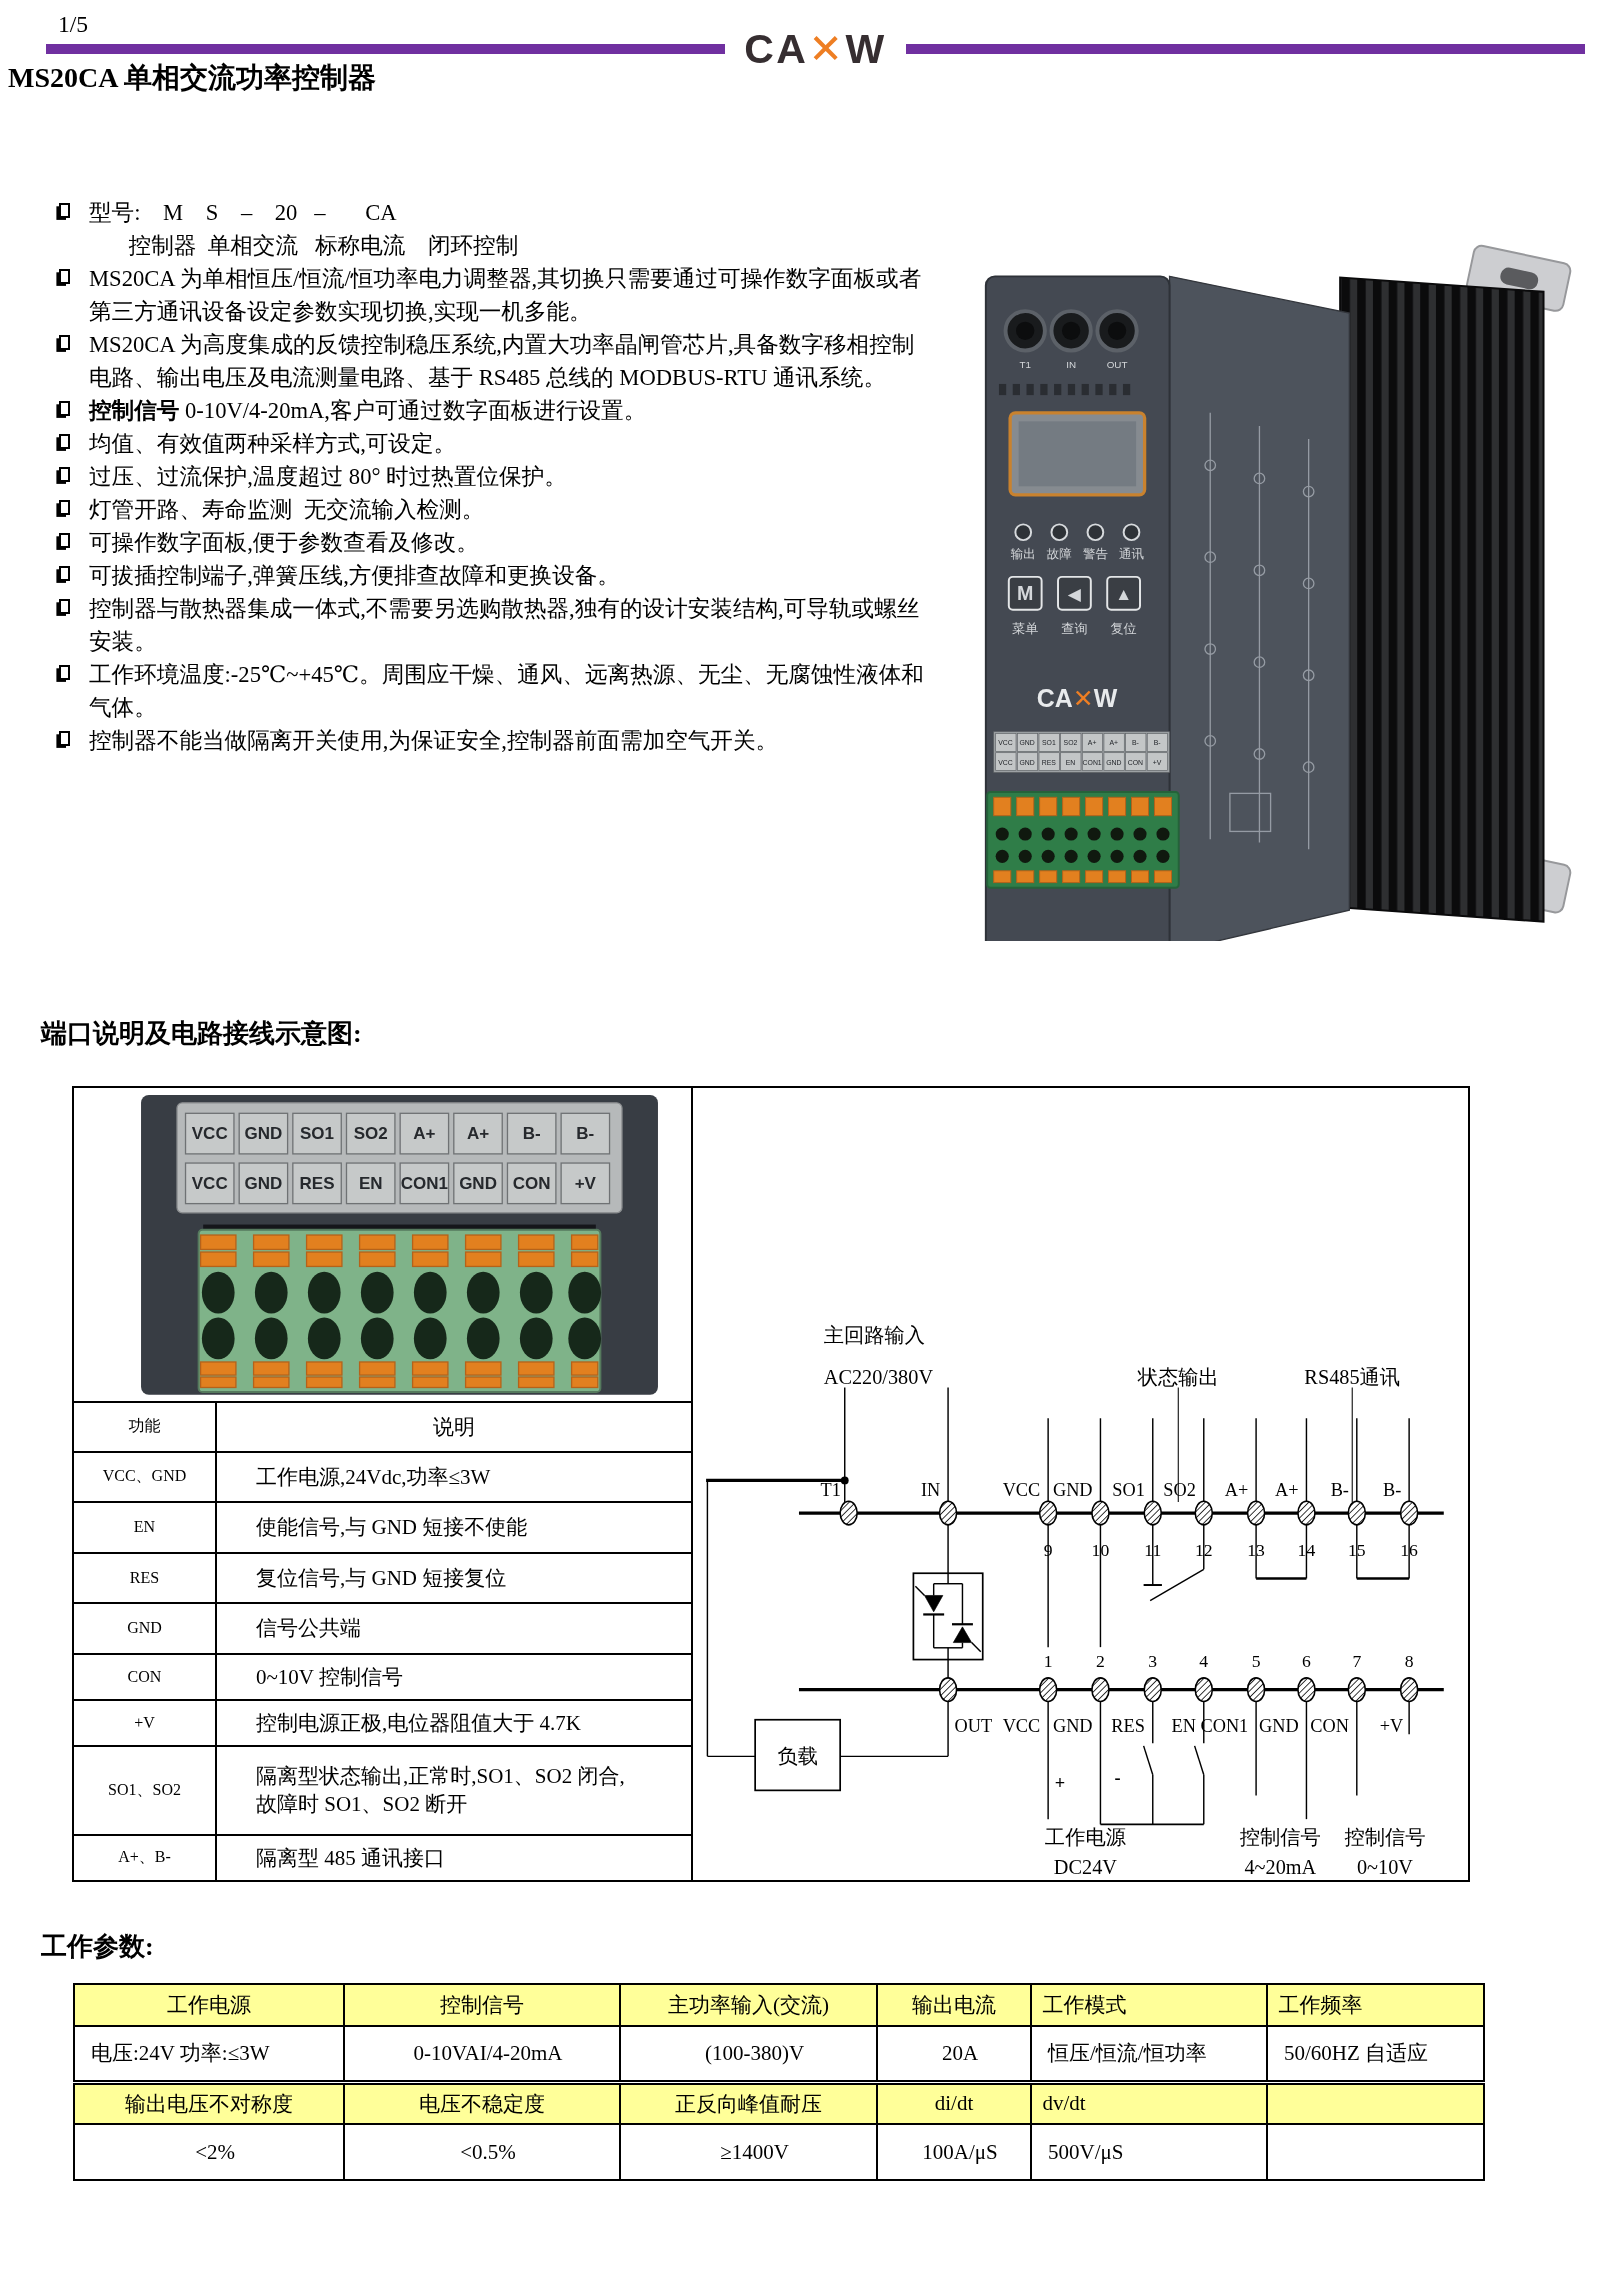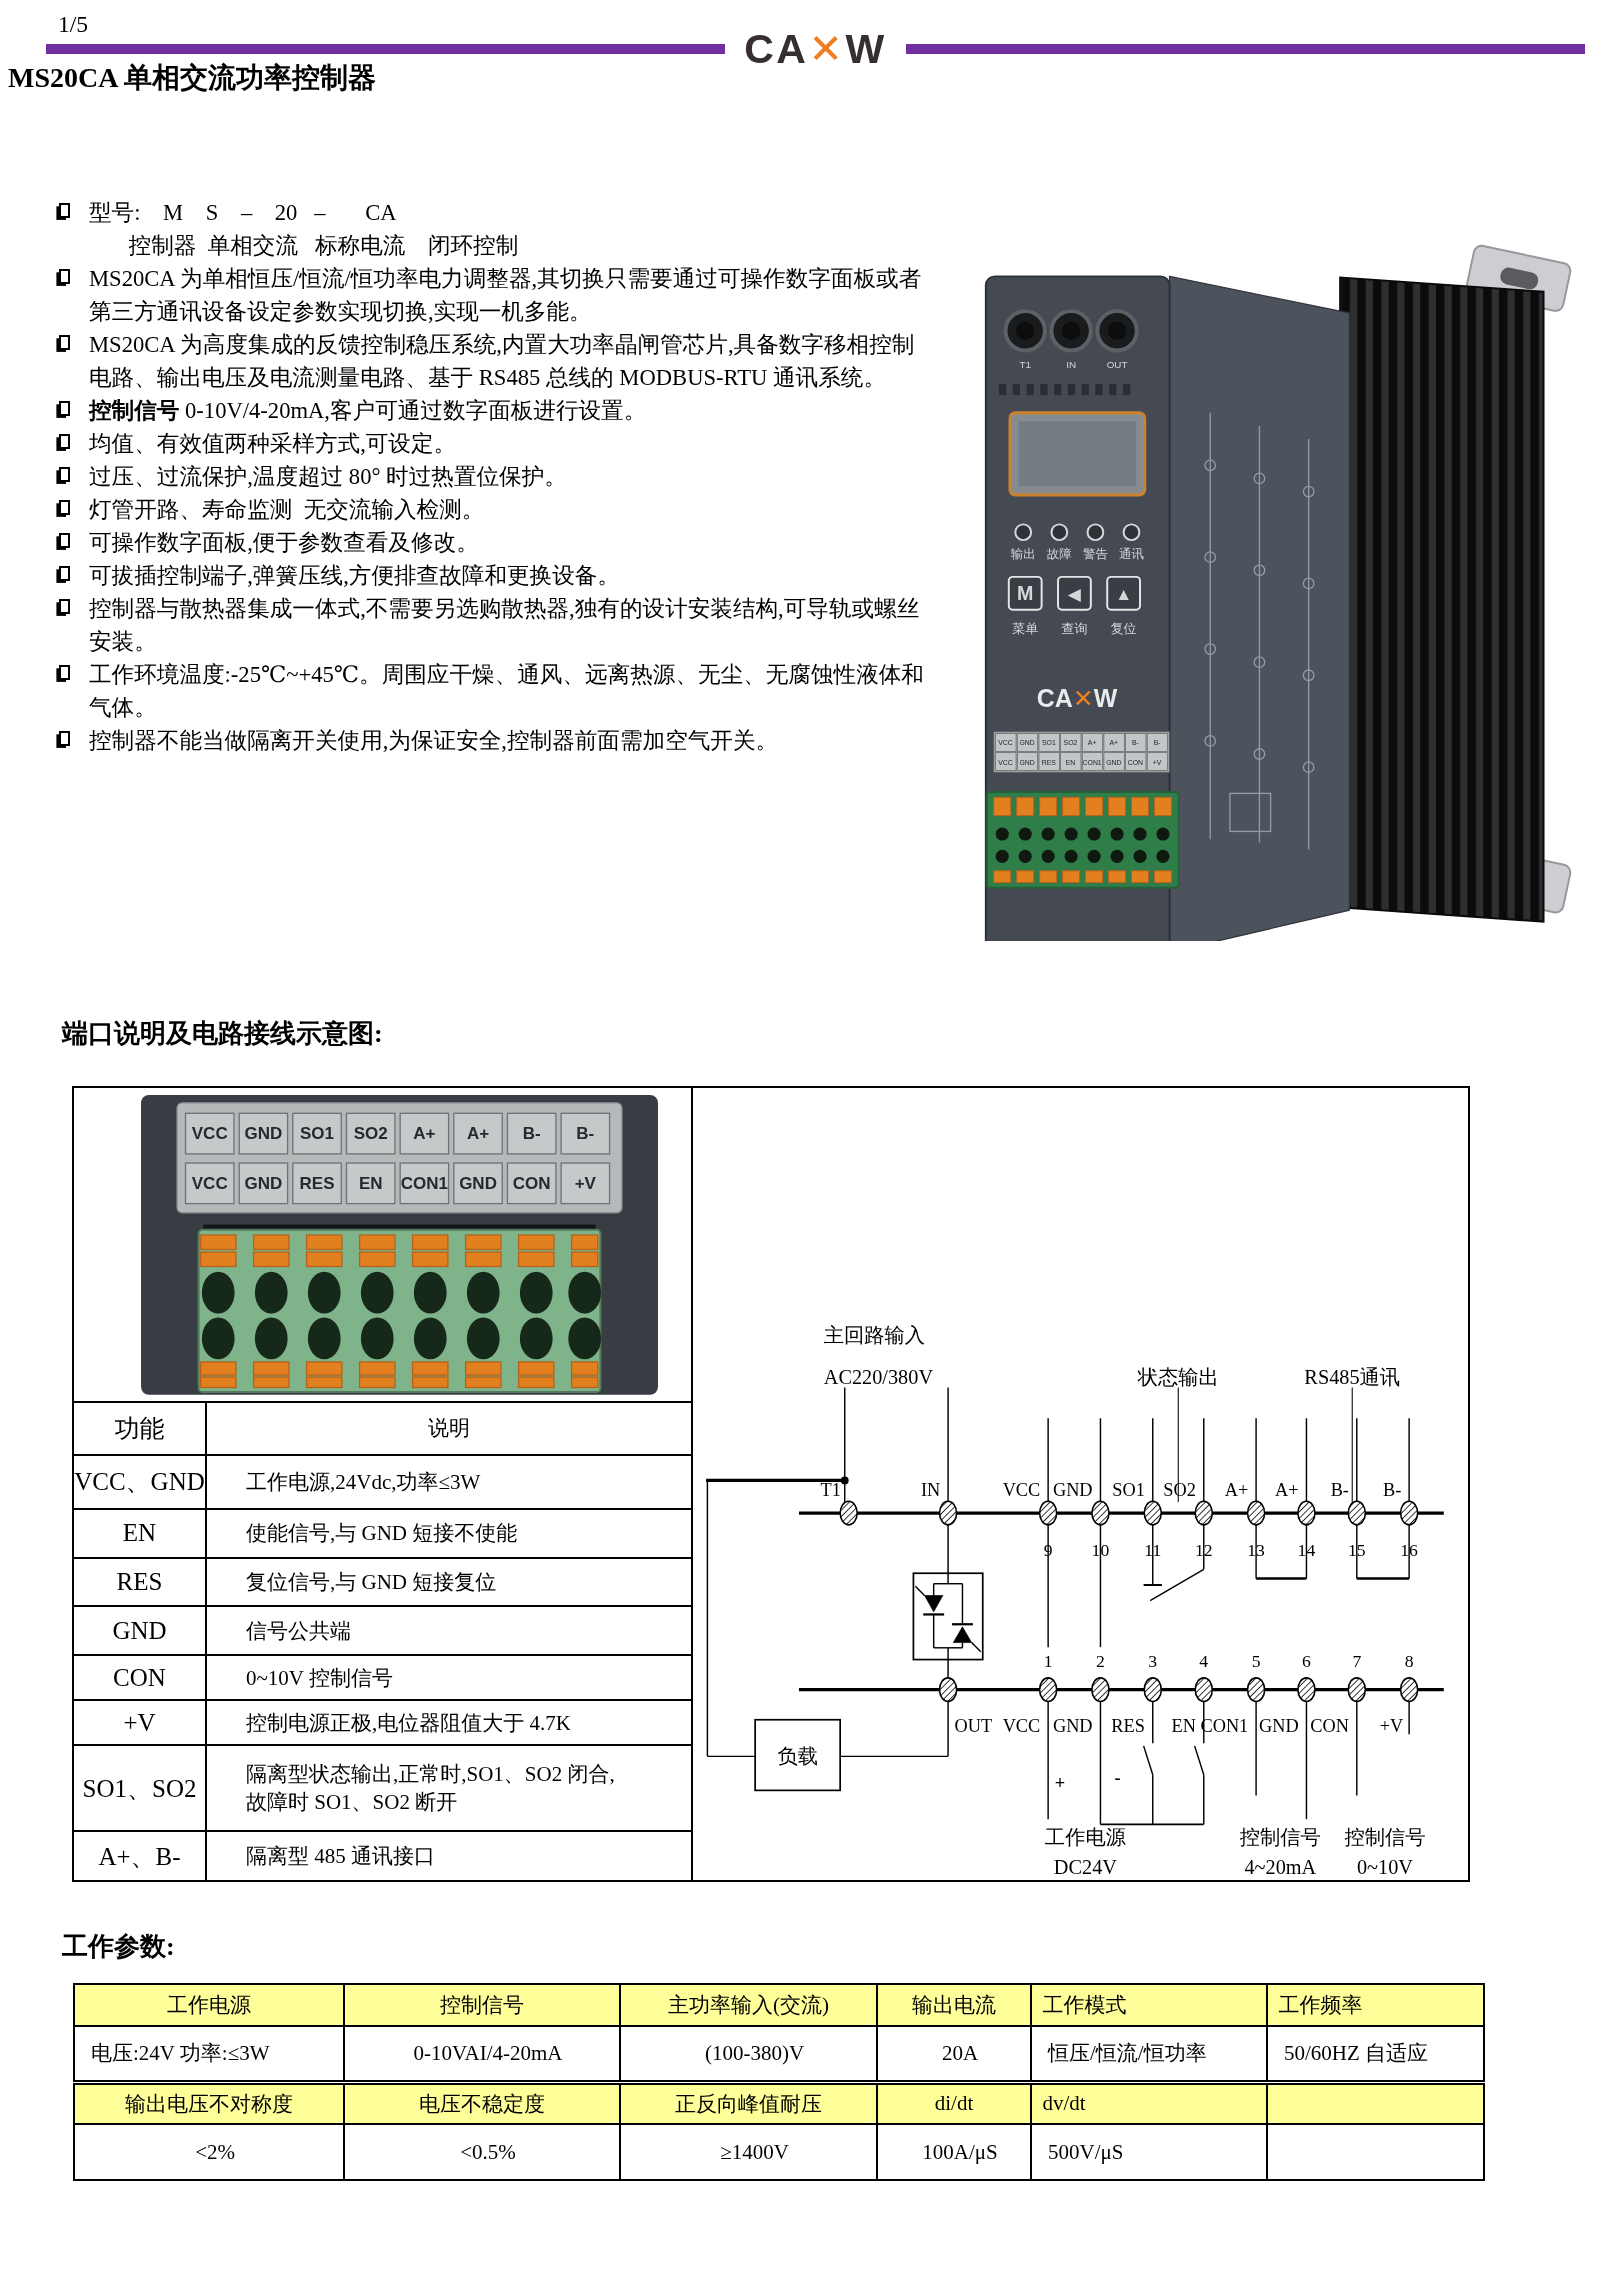--- a/index.html
+++ b/index.html
@@ -22,31 +22,31 @@
   #features { position:absolute; top:196px; left:56px; width:1529px;
     font-size:22.6px; line-height:33px; }
   #productfloat { float:right; width:638px; height:725px; margin:19.6px 0 15.7px 19.6px; }
   .li { position:relative; padding-left:33px; }
   .mk { position:absolute; left:2.6px; top:7.2px; width:11px; height:15px;
     border:2px solid #000; background:#fff; box-shadow:-3.3px 2.6px 0 -0.7px #000; }
   .pre { white-space:pre-wrap; }
   .l2 { white-space:pre-wrap; }
   .bld { font-weight:bold; }
   
-  .secthead { position:absolute; left:62px; font-size:26px; font-weight:bold; }
+  .secthead { position:absolute; left:41px; font-size:26px; font-weight:bold; }
   
   #bigtable { position:absolute; left:72px; top:1086px; width:1398px; height:796px;
     border:2.6px solid #000; background:#fff; display:flex; }
   #bt-left { width:620px; border-right:2px solid #000; display:flex; flex-direction:column; }
   #photo-cell { height:315px; border-bottom:2.6px solid #000; padding:6.5px 0 0 67px; }
   #ftab { flex:1; display:flex; flex-direction:column; }
   .fr { display:flex; border-bottom:2.6px solid #000; }
   .fr:last-child { border-bottom:none; }
-  .fc1 { width:131px; display:flex; align-items:center; justify-content:center;
-    font-size:25px; text-align:center; }
+  .fc1 { width:141px; display:flex; align-items:center; justify-content:center;
+    font-size:16px; text-align:center; }
   .fc2 { flex:1; border-left:2px solid #000; display:flex; align-items:center;
     padding-left:39px; font-size:21px; white-space:pre-wrap; }
   .fh .fc2 { justify-content:center; padding-left:0; }
   #bt-right { flex:1; position:relative; }
   
   #ptable { position:absolute; left:73px; top:1983px; width:1408px;
     border-collapse:collapse; table-layout:fixed; border:2.6px solid #000; }
   #ptable td { border:2px solid #000; font-size:21px; text-align:center;
     height:42px; padding:2.6px 3.9px; overflow:hidden; }
   #ptable tr.dr td { height:56px;padding-left:16px; }

